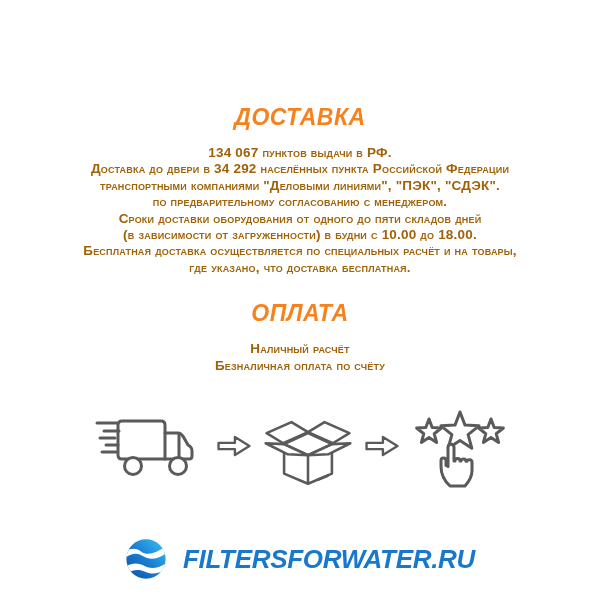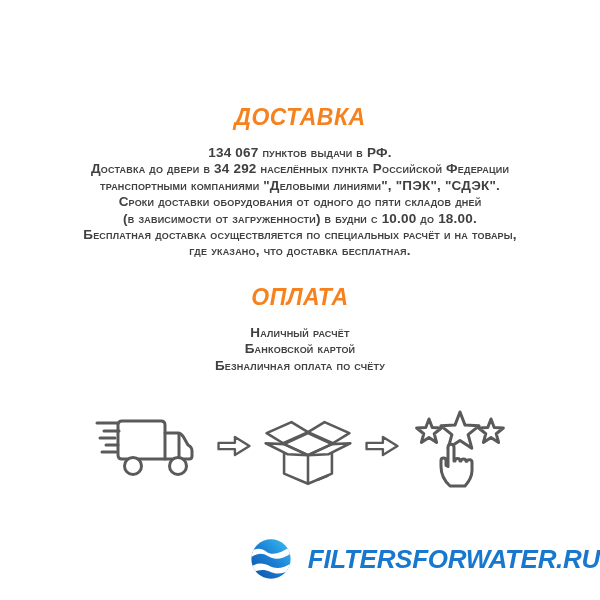--- a/index.html
+++ b/index.html
@@ -14,37 +14,37 @@
     font-size:23px;
     font-weight:bold;
     font-style:italic;
     letter-spacing:.5px;
     margin:0;
   }
   #delivery-title { padding-top:104px; margin-bottom:14px; }
   #payment-title  { margin-top:24px; margin-bottom:14px; }
 
   .body-lines {
-    color:#404040;
+    color:#a16207;
     font-weight:bold;
     font-size:13.5px;
     line-height:16.4px;
     font-variant:small-caps;
     letter-spacing:.2px;
   }
   .body-lines .line { white-space:nowrap; }
 
   .process {
     display:flex; justify-content:center; align-items:center;
     gap:8px; margin-top:26px;
   }
   .process svg { display:block; }
 
   .footer {
-    display:flex; justify-content:flex-end; align-items:center;
+    display:flex; justify-content:center; align-items:center;
     gap:16px; margin-top:46px;
     text-decoration:none;
   }
   .site-name {
     color:#1878ce;
     font-size:26px;
     font-weight:bold;
     font-style:italic;
     letter-spacing:-0.3px;
   }
@@ -53,31 +53,31 @@
 <body>
 
 <div class="page">
 
   <h2 class="section-title" id="delivery-title">ДОСТАВКА</h2>
 
   <div class="body-lines">
     <div class="line">134 067 пунктов выдачи в РФ.</div>
     <div class="line">Доставка до двери в 34 292 населённых пункта Российской Федерации</div>
     <div class="line">транспортными компаниями "Деловыми линиями", "ПЭК", "СДЭК".</div>
+    <div class="line">по предварительному согласованию с менеджером.</div>
     <div class="line">Сроки доставки оборудования от одного до пяти складов дней</div>
     <div class="line">(в зависимости от загруженности) в будни с 10.00 до 18.00.</div>
     <div class="line">Бесплатная доставка осуществляется по специальных расчёт и на товары,</div>
     <div class="line">где указано, что доставка бесплатная.</div>
   </div>
 
   <h2 class="section-title" id="payment-title">ОПЛАТА</h2>
 
   <div class="body-lines">
     <div class="line">Наличный расчёт</div>
-    <div class="line">Банковской картой</div>
     <div class="line">Безналичная оплата по счёту</div>
   </div>
 
   <div class="process">
 
     <svg width="115" height="78" viewBox="0 0 115 78" fill="none" stroke="#5a5a5c" stroke-width="3" stroke-linecap="round" stroke-linejoin="round">
       <path d="M27,18 Q27,14 31,14 H70 Q74,14 74,18 V52 H31 Q27,52 27,48 Z"></path>
       <path d="M74,26 H87 C89.5,26 91,27.5 92.5,30 L97,38 C100,39.5 101,41 101,44 V49 C101,51 100,52 98,52 H74"></path>
       <line x1="88" y1="27" x2="88" y2="51"></line>
       <line x1="6" y1="16" x2="26" y2="16"></line>

